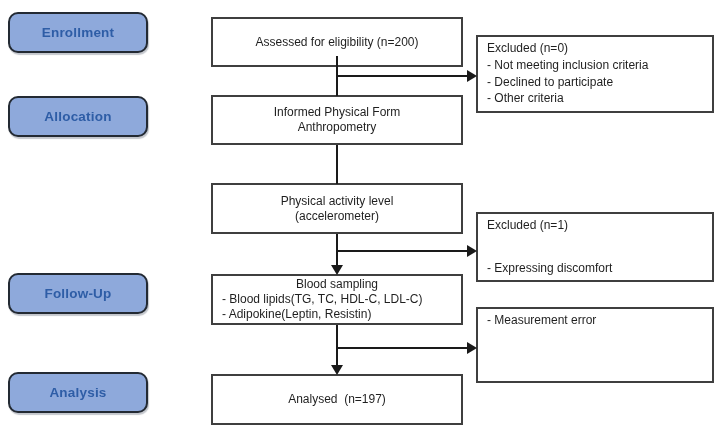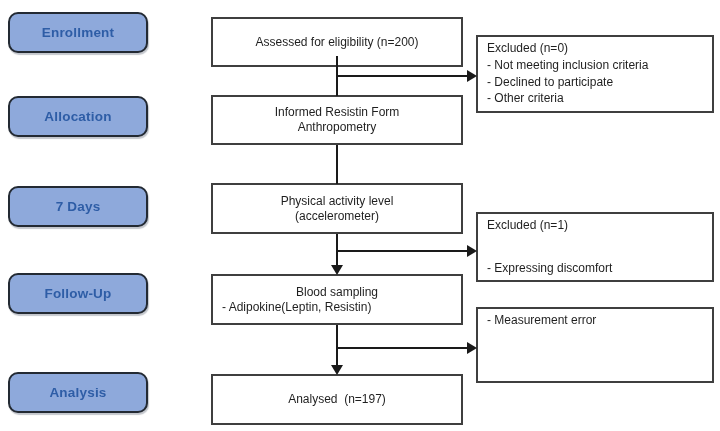--- a/index.html
+++ b/index.html
@@ -89,46 +89,44 @@
 <body>
 
 <div class="canvas">
 
   <div class="badge s1">
     <span>Enrollment</span>
   </div>
   <div class="badge s2">
     <span>Allocation</span>
   </div>
-  <div class="badge s3">
-    <span>7 Days</span>
-  </div>
   <div class="badge s4">
     <span>Follow-Up</span>
   </div>
   <div class="badge s5">
     <span>Analysis</span>
   </div>
 
   <div class="fbox b1">
     <div class="fline">Assessed for eligibility (n=200)</div>
   </div>
 
   <div class="fbox b2">
-    <div class="fline">Informed Resistin Form</div>
+    <div class="fline">Informed Physical Form</div>
     <div class="fline">Anthropometry</div>
   </div>
 
   <div class="fbox b3">
     <div class="fline">Physical activity level</div>
     <div class="fline">(accelerometer)</div>
   </div>
 
   <div class="fbox b4">
     <div class="title">Blood sampling</div>
+    <div class="bullet">- Blood lipids(TG, TC, HDL-C, LDL-C)</div>
     <div class="bullet">- Adipokine(Leptin, Resistin)</div>
   </div>
 
   <div class="fbox b5">
     <div class="fline">Analysed  (n=197)</div>
   </div>
 
   <div class="ebox e1">
     <div>Excluded (n=0)</div>
     <div>- Not meeting inclusion criteria</div>

